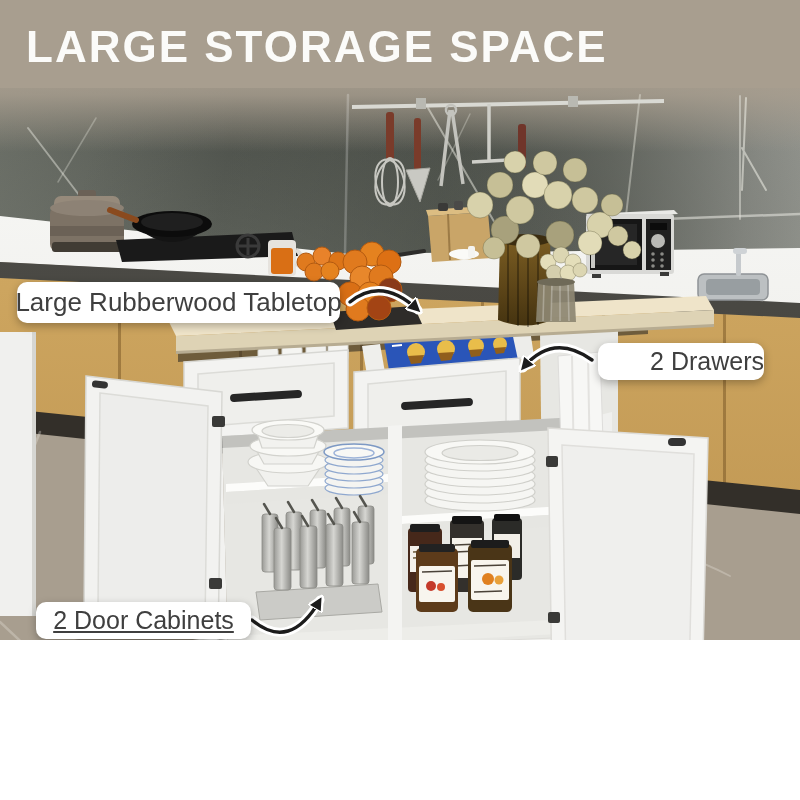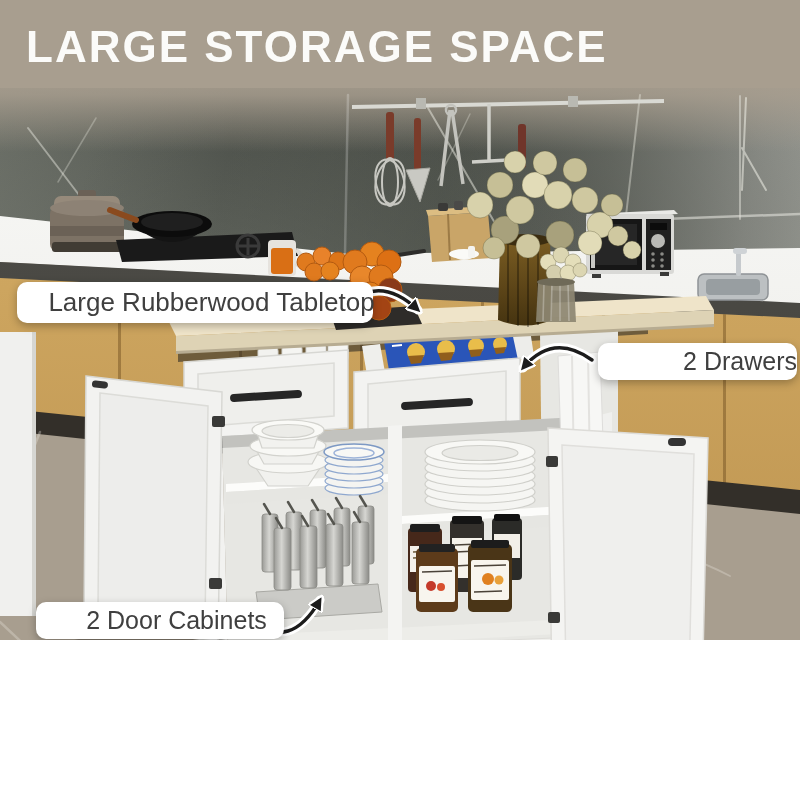--- a/index.html
+++ b/index.html
@@ -55,25 +55,25 @@
     position:absolute;left:26px;top:22px;margin:0;
     font-size:44px;font-weight:800;letter-spacing:2px;
     color:var(--title-text);white-space:nowrap;
   }
 
   
   .pill{
     position:absolute;display:flex;align-items:center;justify-content:center;
     background:var(--pill-bg);color:var(--pill-text);
     border-radius:10px;box-shadow:0 3px 9px rgba(0,0,0,.28);
-    font-size:25px;font-weight:400;white-space:nowrap;z-index:6;padding-left:33px;
+    font-size:25px;font-weight:400;white-space:nowrap;z-index:6;
   }
   .pill-tabletop{left:17px;top:282px;width:323px;height:41px;font-size:26px;}
   .pill-drawers{left:598px;top:343px;width:166px;height:37px;justify-content:flex-end;}
-  .pill-cabinets{left:36px;top:602px;width:215px;height:37px;}
+  .pill-cabinets{left:36px;top:602px;width:215px;height:37px;text-decoration:underline;}
 
   .scene{position:absolute;inset:0;z-index:4;}
 </style>
 </head>
 <body>
 
 <div class="canvas">
 
   <div class="layer marble-wall"></div>
   <div class="layer counter"></div>

